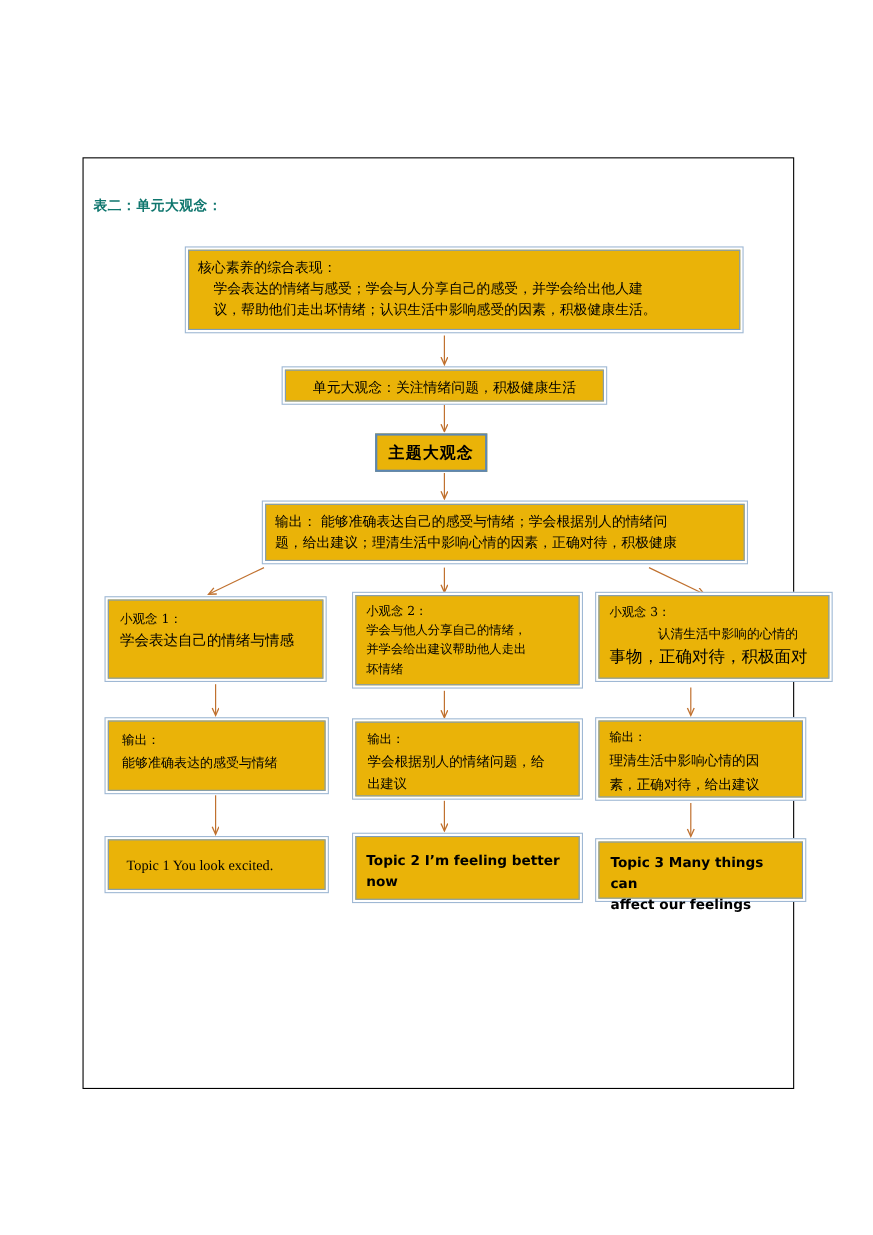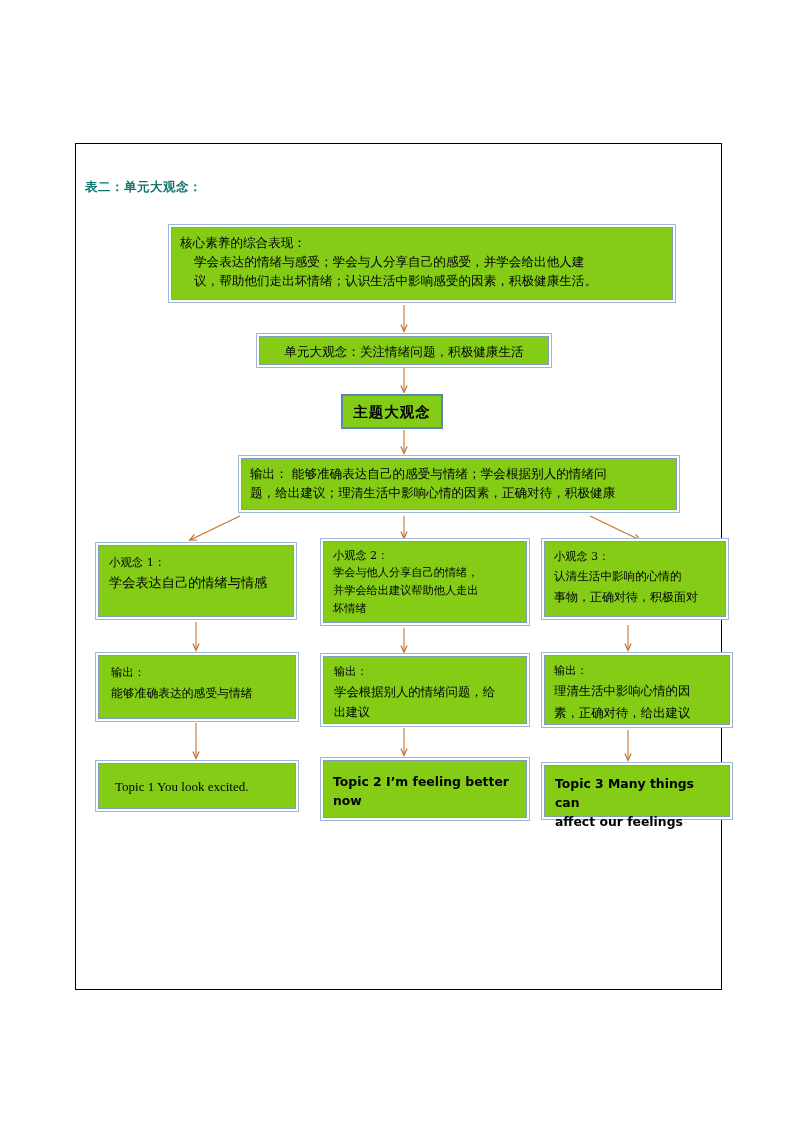--- a/index.html
+++ b/index.html
@@ -52,21 +52,21 @@
     box-sizing: border-box;
     background: #ffffff;
     border: 1px solid #9fb8d4;
     padding: 2px;
   }
   .box > .inner {
     box-sizing: border-box;
     width: 100%;
     height: 100%;
     border: 1px solid #7f9db9;
-    background: #84cc16;
+    background: #eab308;
     padding: 5px 8px;
   }
   .box.thick {
     border: 1px solid #ffffff;
     padding: 0;
   }
   .box.thick > .inner {
     border: 2.2px solid #5b87b5;
   }
 
@@ -187,25 +187,25 @@
 
   <div class="box" style="left:320px; top:538px; width:210px; height:88px;">
     <div class="inner" style="padding:5px 9px;">
       <div class="line kai" style="font-size:11.2px; line-height:17px;">小观念 2：</div>
       <div class="line kai" style="font-size:11.2px; line-height:18px;">学会与他人分享自己的情绪，</div>
       <div class="line kai" style="font-size:11.2px; line-height:18px;">并学会给出建议帮助他人走出</div>
       <div class="line kai" style="font-size:11.2px; line-height:18px;">坏情绪</div>
     </div>
   </div>
 
-  <div class="box" style="left:541px; top:538px; width:188px; height:82px;">
+  <div class="box" style="left:541px; top:538px; width:216px; height:82px;">
     <div class="inner" style="padding:6px 9px;">
       <div class="line kai" style="font-size:11.2px; line-height:18px;">小观念 3：</div>
-      <div class="line kai" style="font-size:11.6px; line-height:21px;">认清生活中影响的心情的</div>
-      <div class="line kai" style="font-size:12px; line-height:21px;">事物，正确对待，积极面对</div>
+      <div class="line kai" style="font-size:11.6px; line-height:21px;margin-left:44px;">认清生活中影响的心情的</div>
+      <div class="line kai" style="font-size:15px; line-height:21px;">事物，正确对待，积极面对</div>
     </div>
   </div>
 
   <div class="box" style="left:95px; top:652px; width:204px; height:70px;">
     <div class="inner" style="padding:7px 12px;">
       <div class="line kai" style="font-size:11.4px; line-height:19px;">输出：</div>
       <div class="line kai" style="font-size:11.8px; line-height:22px;">能够准确表达的感受与情绪</div>
     </div>
   </div>
 

